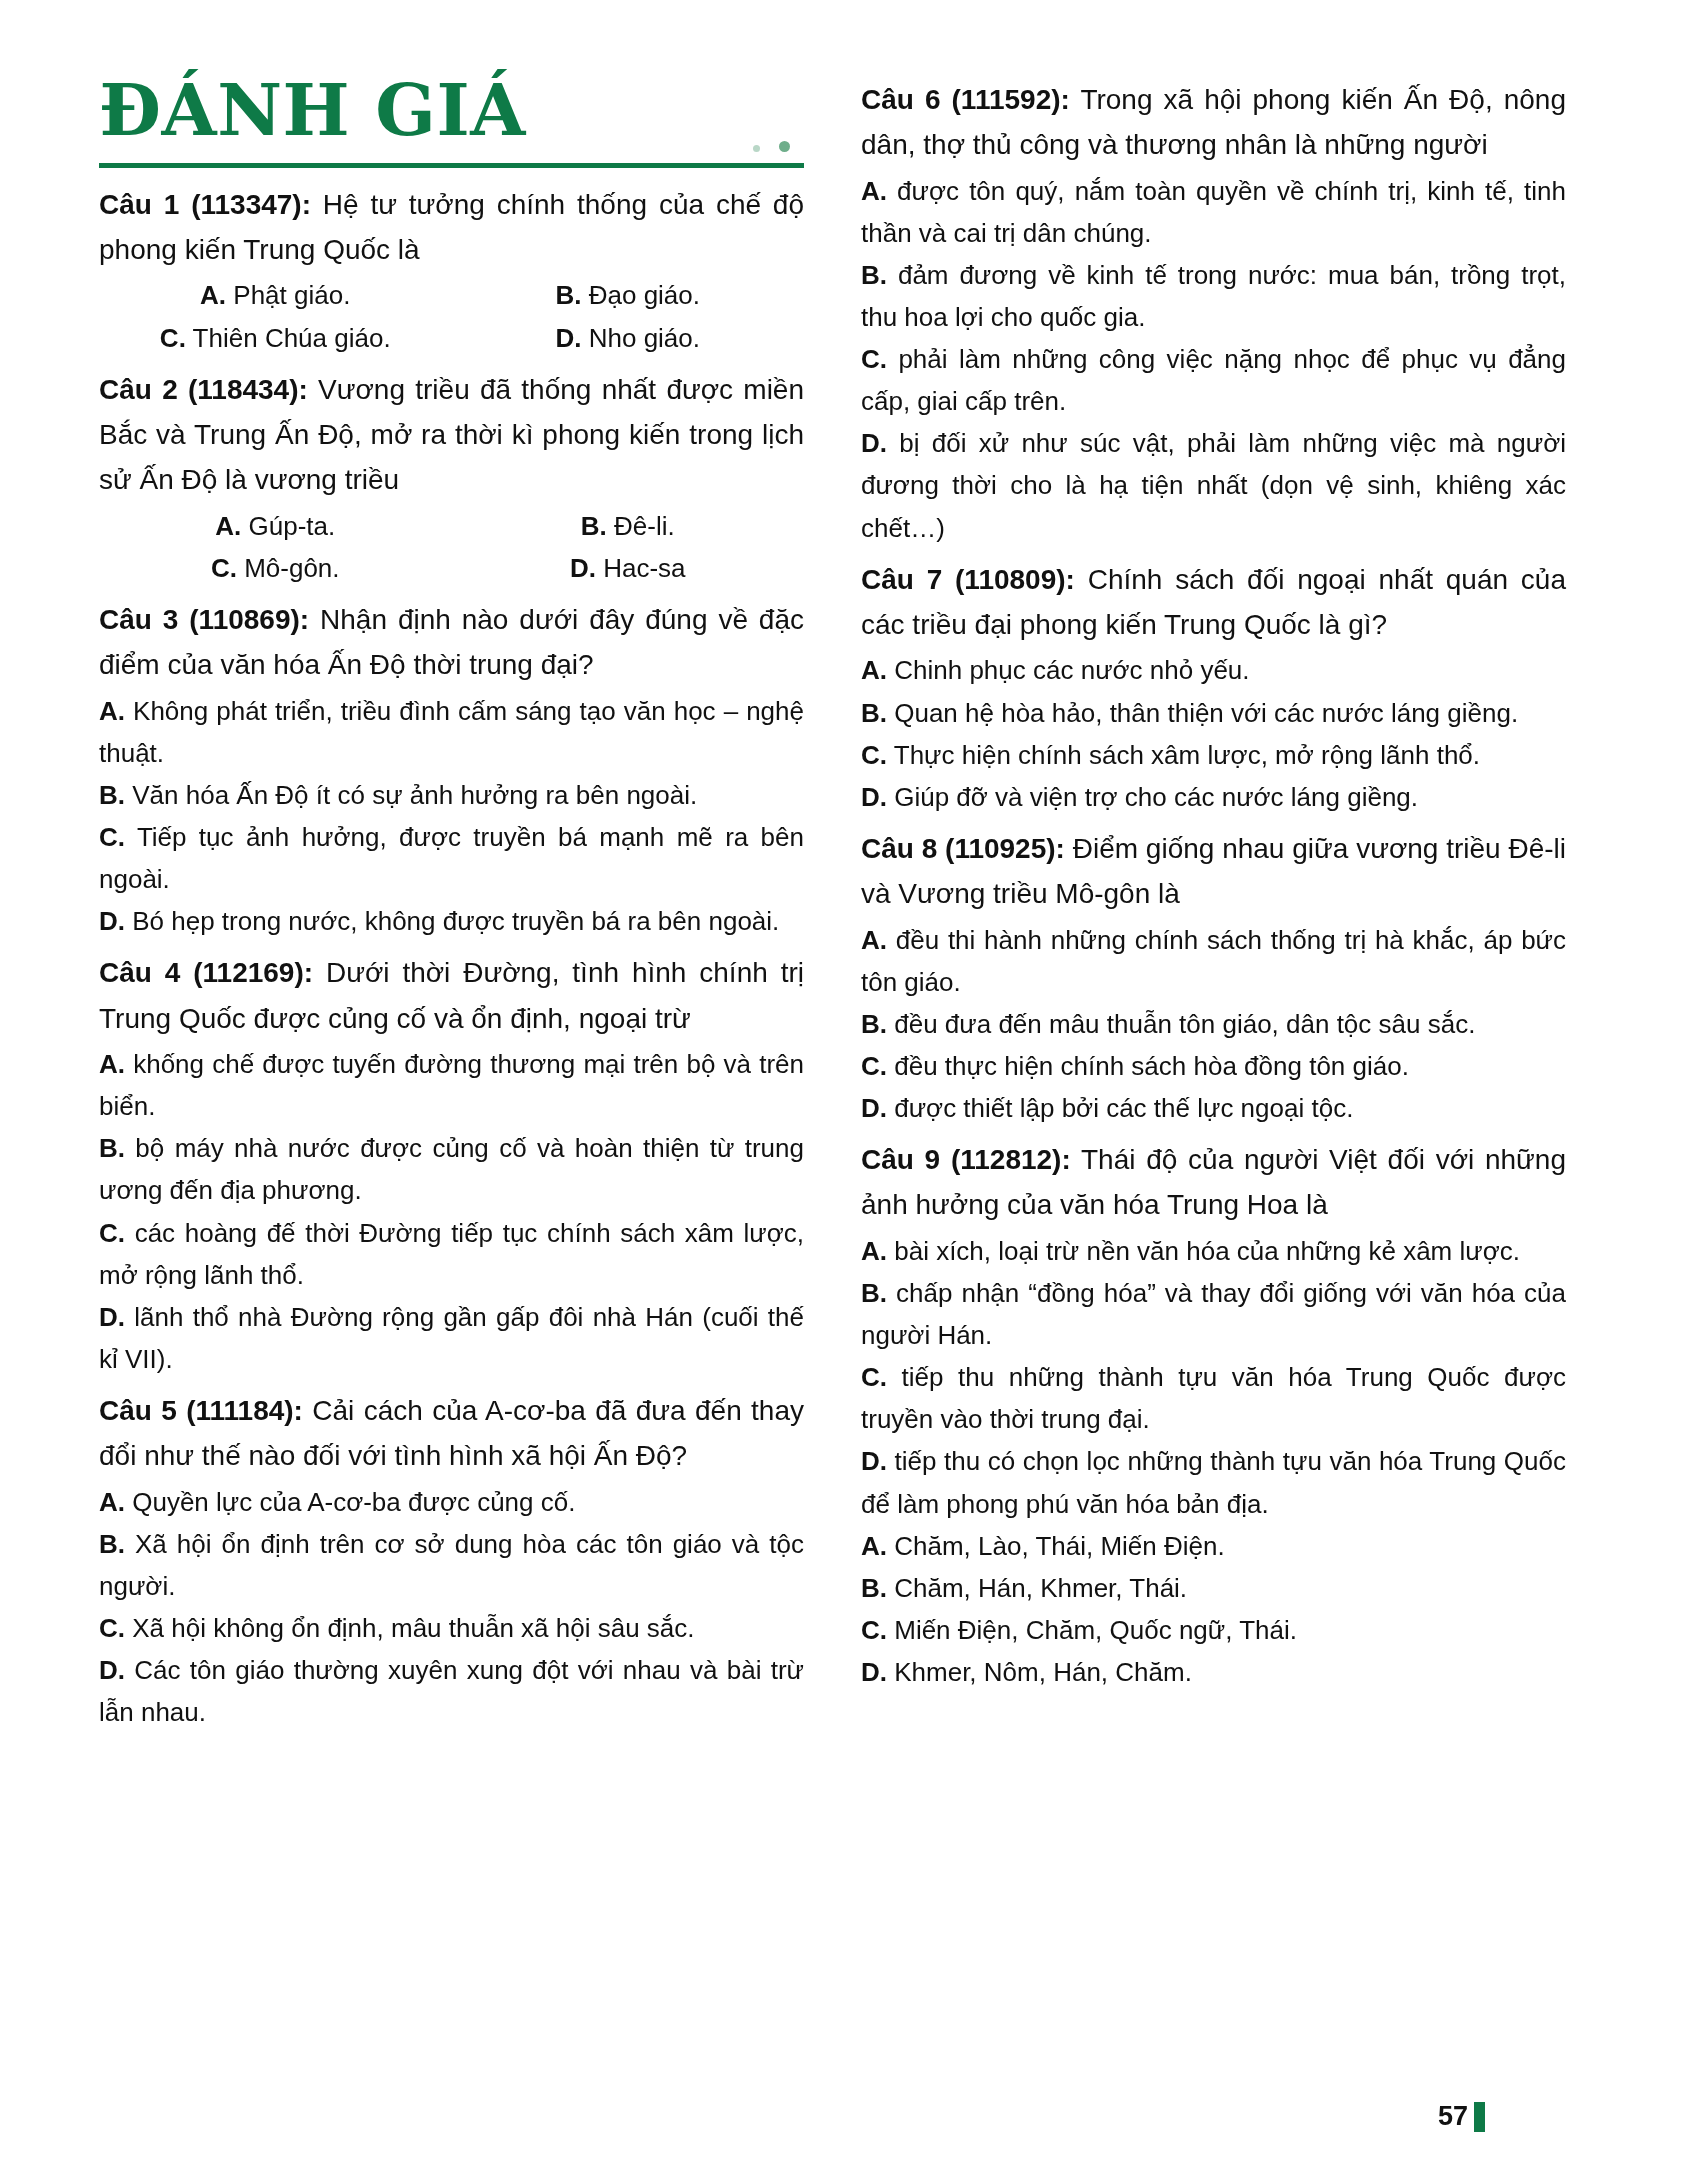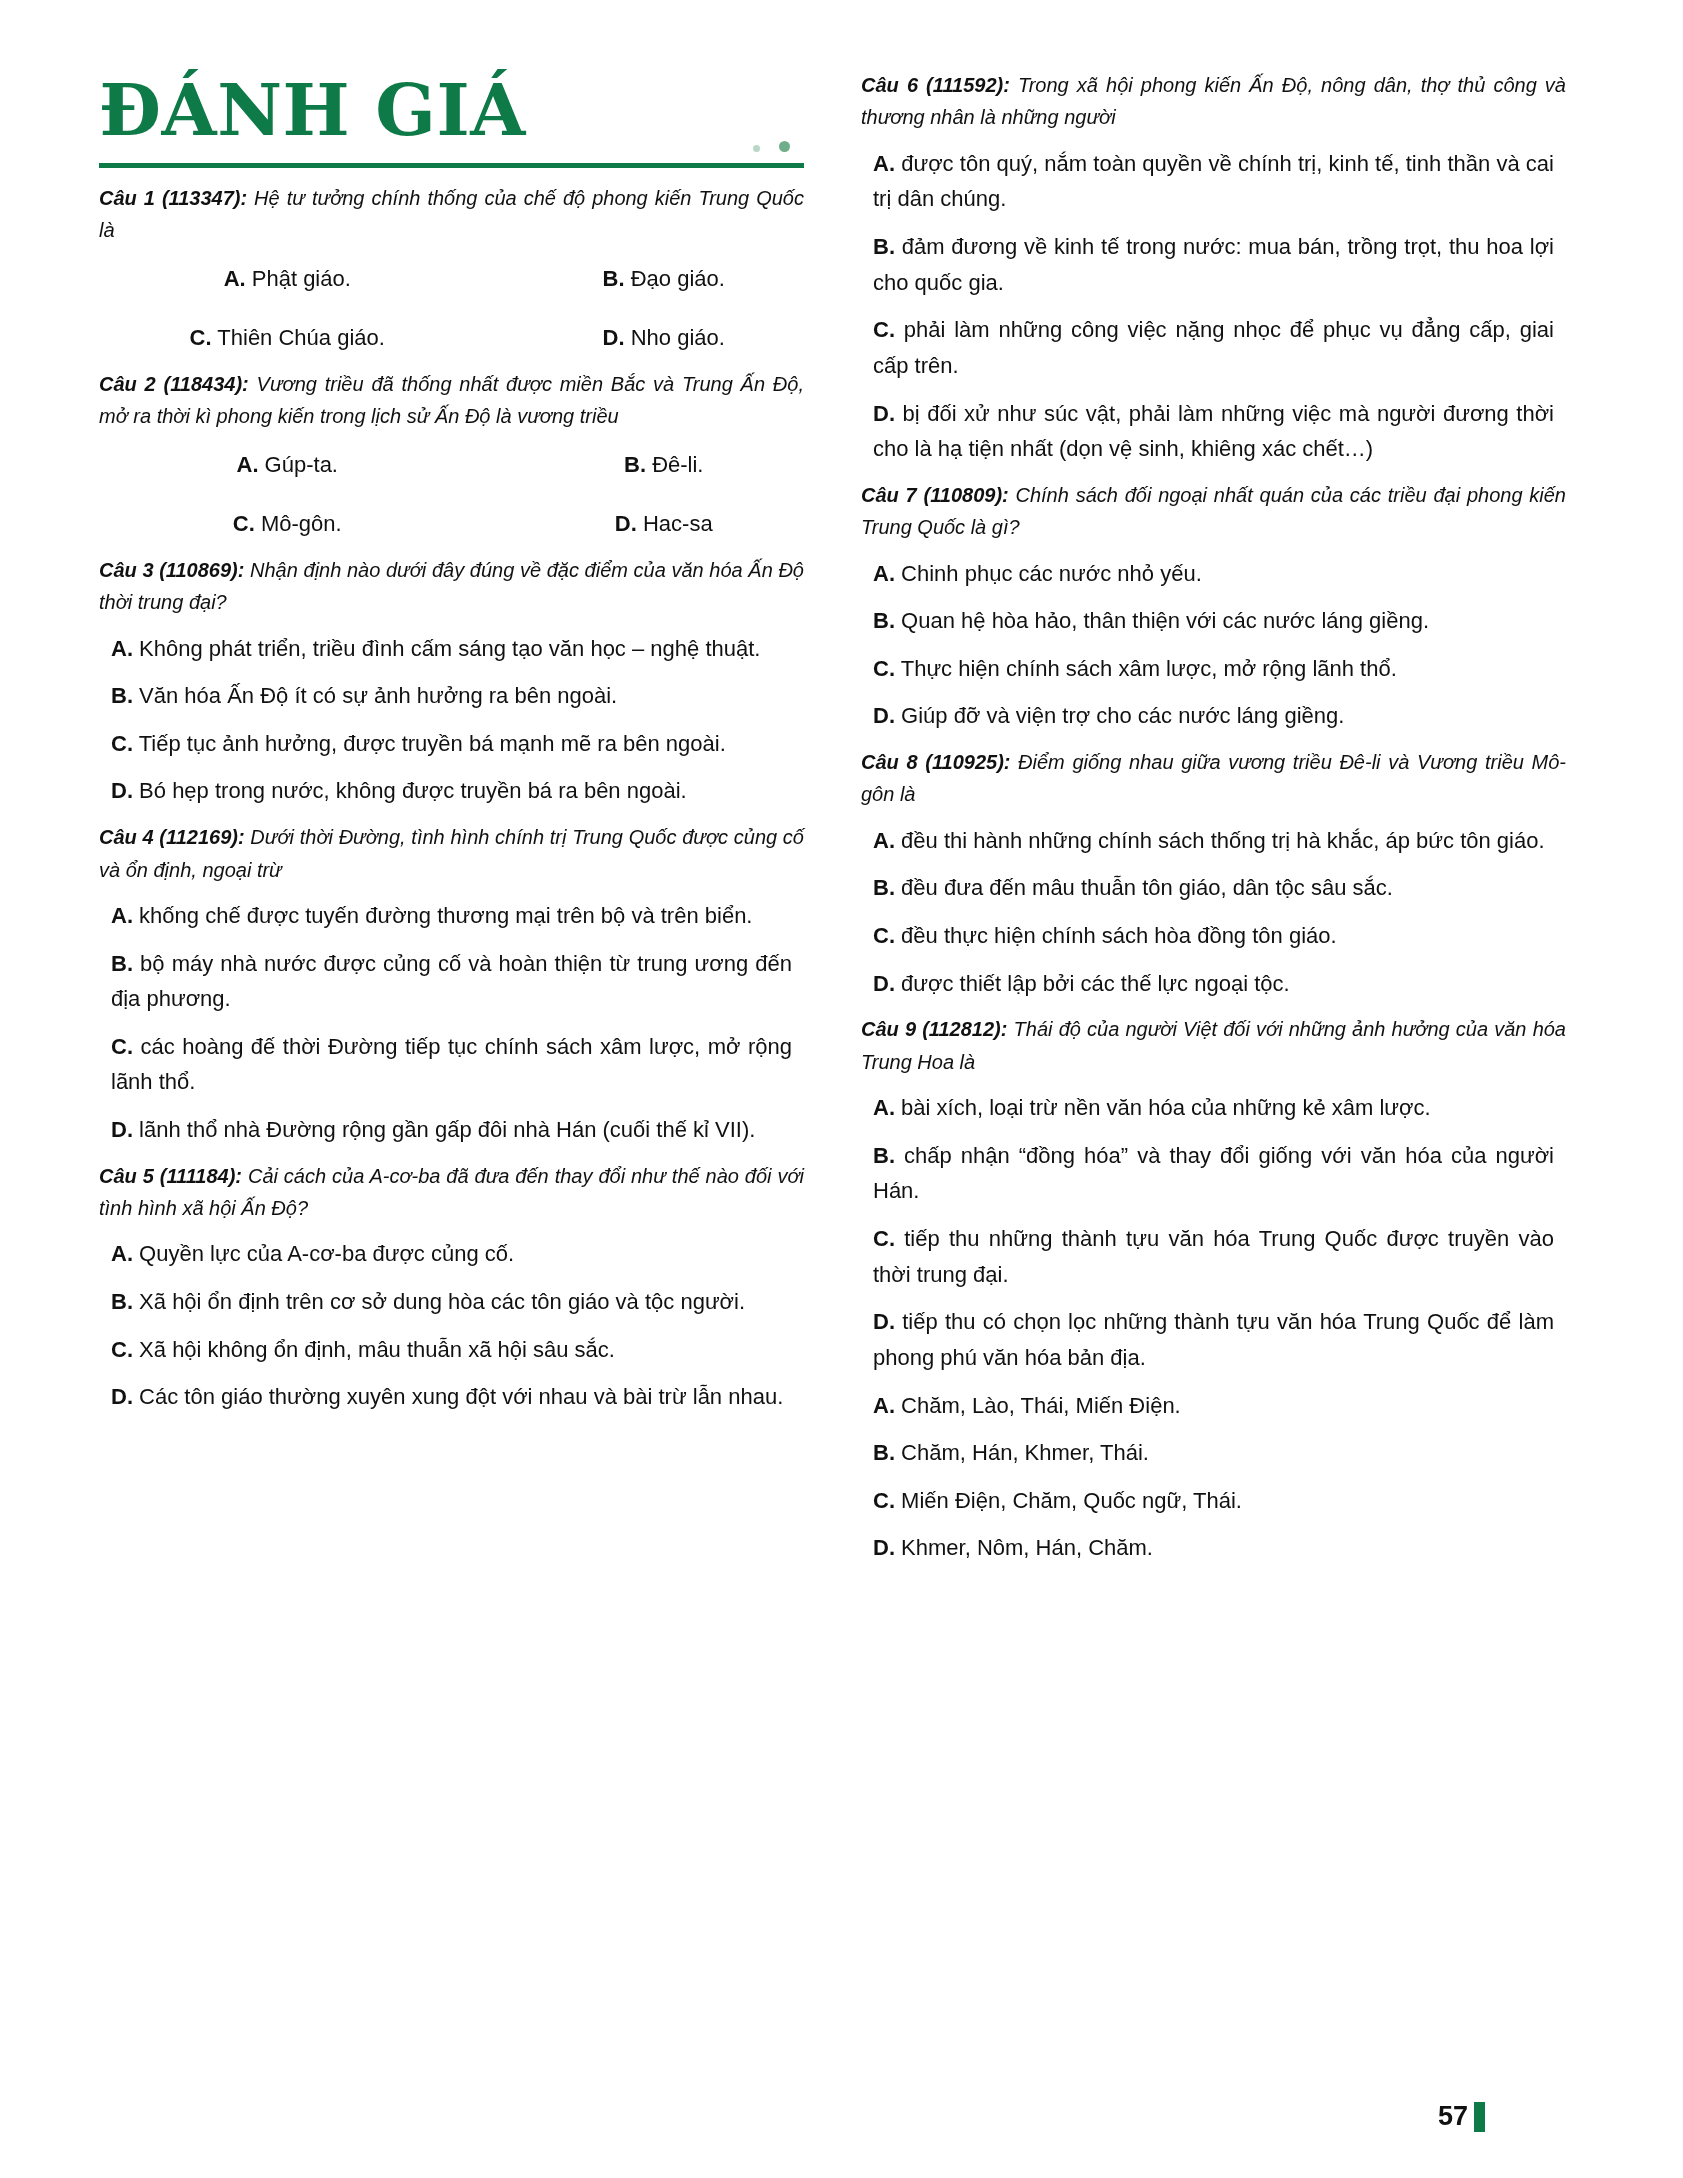--- a/index.html
+++ b/index.html
@@ -73,34 +73,33 @@
   .header-rule {
     height: 5px;
     background: #0e7a47;
     width: 100%;
     margin-top: 6px;
     margin-bottom: 14px;
   }
 
   
   .q {
-    font-size: 20px;
+    font-size: 28px;
     line-height: 1.62;
-    margin: 0 0 2px 0;
+    margin: 8px 0 2px 0;
     text-align: justify;
     text-justify: inter-word;
-    font-style: italic;
   }
   .q-label {
     font-weight: bold;
   }
   .opt {
-    font-size: 22px;
+    font-size: 26px;
     line-height: 1.62;
-    margin: 12px;
+    margin: 0;
     text-align: justify;
     text-justify: inter-word;
   }
   .opt .k {
     font-weight: bold;
   }
   .opt-row {
     display: flex;
     flex-direction: row;
   }

